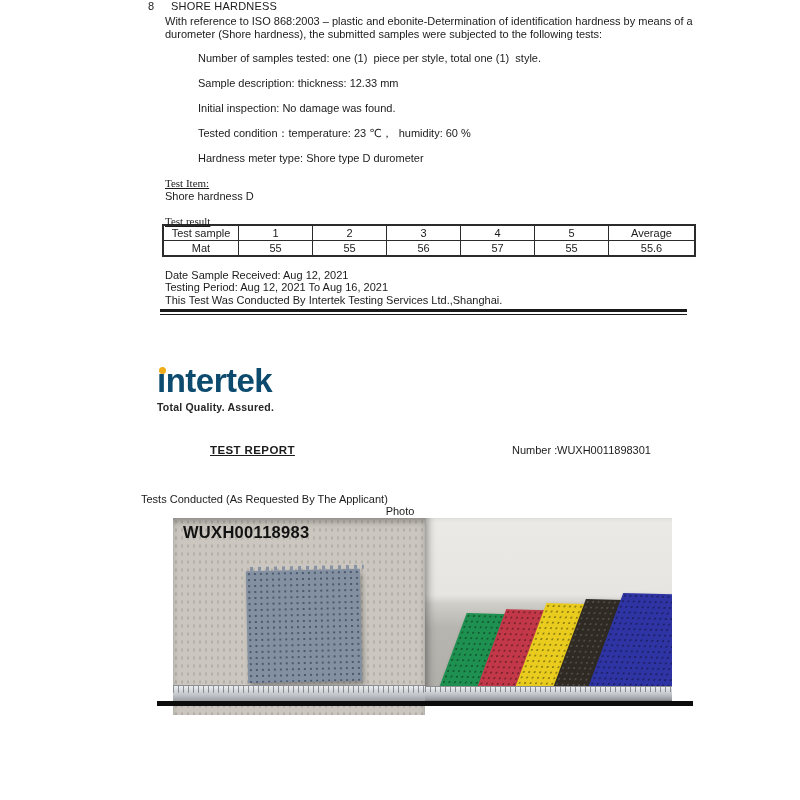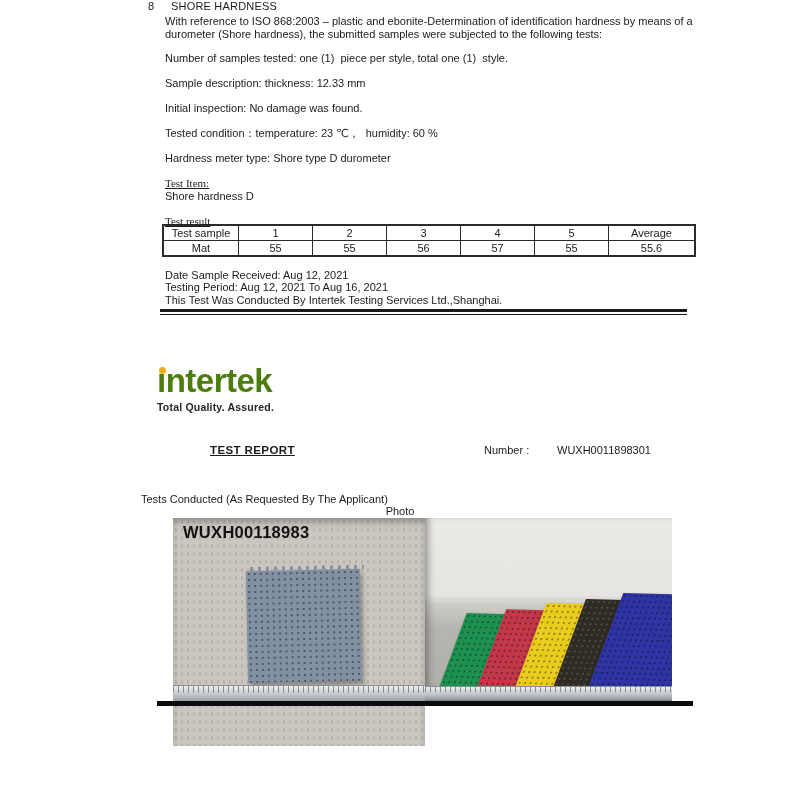--- a/index.html
+++ b/index.html
@@ -10,57 +10,57 @@
   p{margin:0;}
   .keep-ws{white-space:pre-wrap;}
 
   
   .sec1{position:absolute;top:0;left:148px;width:548px;}
   .h-row{line-height:13px;}
   .secnum{display:inline-block;width:23px;}
   .sectitle{letter-spacing:0.2px;}
   .sec-body{margin-left:17px;width:531px;}
   .intro{margin-top:2px;line-height:12.6px;margin-bottom:12px;}
-  .detail{line-height:12.5px;margin-bottom:12.5px;}
+  .detail{line-height:12.5px;margin-bottom:12.5px;margin-left:33px;}
   .underl{text-decoration:underline;font-family:Liberation Serif, serif;}
   .ti-head{margin-top:11px;line-height:12.5px;}
   .ti-val{line-height:12.5px;}
   .tr-head{margin-top:12.5px;line-height:12.5px;}
 
   table.result{border-collapse:collapse;margin-top:-3px;margin-left:-3px;width:524px;
     border:2px solid #2b2b2b;table-layout:fixed;}
   table.result td{border:1px solid #2b2b2b;height:14px;text-align:center;padding:0;
     font-size:11px;line-height:13px;overflow:hidden;margin-left:36px;}
   td.c0{width:74px;} td.cn{width:73px;} td.ca{width:85px;}
 
   .foots{margin-top:12px;}
   .foot{line-height:12.3px;}
 
   .divider1{position:absolute;top:309px;left:160px;width:527px;height:2px;
     border-top:3px solid #1a1a1a;border-bottom:1px solid #1a1a1a;}
 
   
   .logo{position:absolute;top:364px;left:157px;}
   .wordmark{position:relative;display:inline-block;font-weight:700;font-size:33px;
-    line-height:34px;letter-spacing:-0.5px;color:#4d7c0f;}
+    line-height:34px;letter-spacing:-0.5px;color:#0c4a6e;}
   .i-dot{position:absolute;left:2px;top:3px;width:7px;height:7px;border-radius:50%;background:#f0ad18;}
   .tagline{font-weight:700;font-size:10.5px;letter-spacing:0.2px;color:#262626;margin-top:3px;}
 
   .report-header{position:absolute;top:444px;left:0;width:800px;height:16px;}
   .rh-title{position:absolute;left:210px;font-weight:700;font-size:11.5px;letter-spacing:0.4px;
     text-decoration:underline;}
-  .rh-numlabel{position:absolute;left:484px;}
+  .rh-numlabel{position:absolute;left:512px;}
   .rh-numval{position:absolute;left:557px;}
 
   .tests-conducted{position:absolute;top:493px;left:141px;line-height:12px;}
   .photo-caption{position:absolute;top:505px;left:0;width:800px;text-align:center;line-height:12px;}
 
   
   .photos{position:absolute;top:518px;left:173px;width:499px;height:183px;display:flex;}
-  .lphoto{position:relative;width:252px;height:228px;overflow:hidden;
+  .lphoto{position:relative;width:252px;height:197px;overflow:hidden;
     background-color:#cbc7c0;
     background-image:radial-gradient(rgba(98,92,78,0.22) 1px, transparent 1.5px);
     background-size:6px 8px;
     box-shadow:inset 0 5px 8px -3px rgba(70,70,70,0.6);}
   .sample-id{position:absolute;left:10px;top:5px;font-weight:700;font-size:16.5px;
     letter-spacing:0.3px;color:#121212;}
   .graymat{position:absolute;left:74px;top:52px;width:114px;height:112px;
     transform:rotate(-1.2deg);
     background-image:radial-gradient(rgba(42,52,74,0.6) 1.1px, transparent 1.5px);
     background-size:6px 6px;

